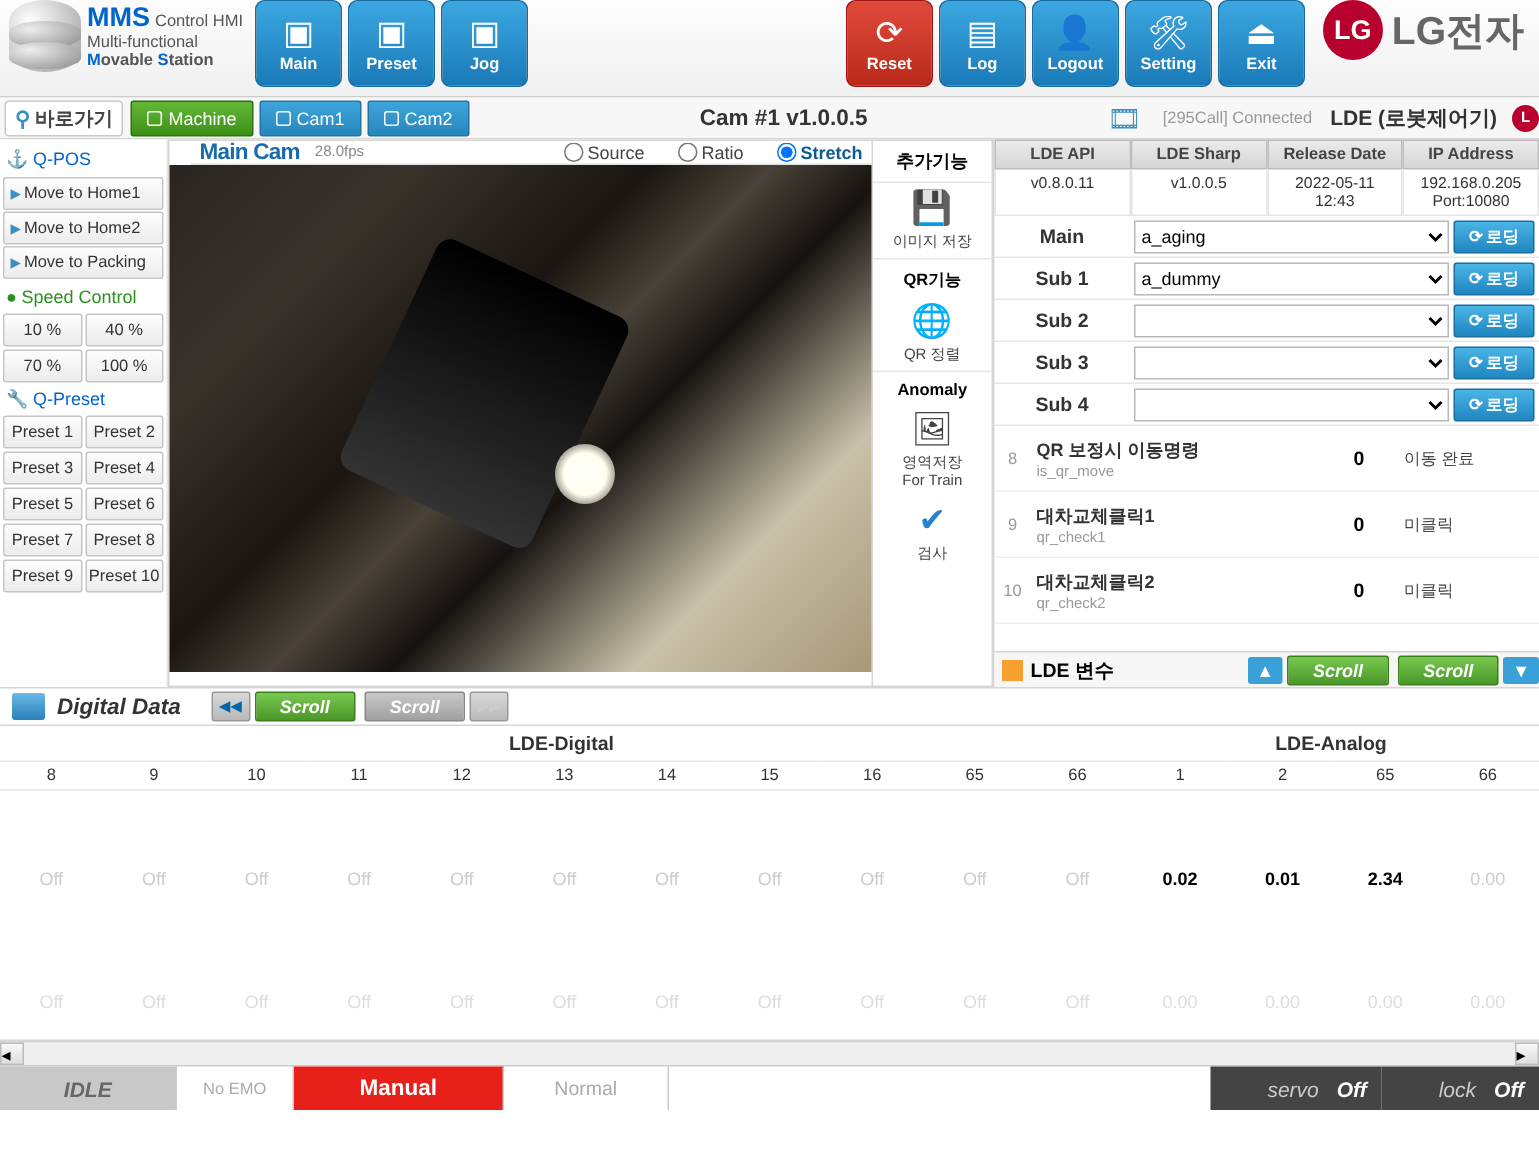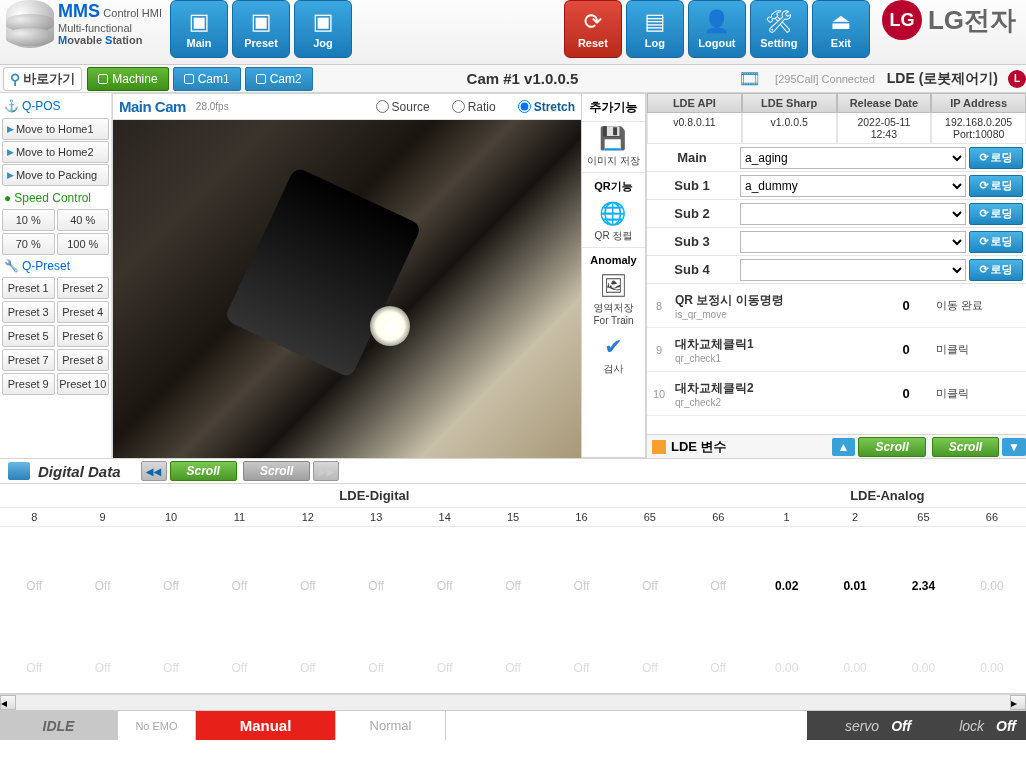--- a/index.html
+++ b/index.html
@@ -46,32 +46,32 @@
 .side-head { color:#0066cc; font-size:12px; padding:4px 2px; display:flex; align-items:center;}
 .side-head.green{color:#2a9020;}
 .side-head .shicon{margin-right:3px;}
 .side-btn { width:100%; height:22px; text-align:left; padding-left:4px; margin:1px 0; background:linear-gradient(#fdfdfd,#ececec); border:1px solid #c5c5c5; border-radius:2px; font-size:11px; color:#333; cursor:pointer; display:flex;align-items:center;}
 .side-btn .play{color:#3a90c0;margin-right:2px;font-size:9px;}
 .side-grid { display:grid; grid-template-columns:1fr 1fr; gap:2px; }
 .side-grid button { height:22px; background:linear-gradient(#fdfdfd,#ececec); border:1px solid #c5c5c5; border-radius:2px; font-size:11px; color:#333; cursor:pointer;}
 
 
 .cam-area { width:470px; background:#fff; border:1px solid #d5d5d5;}
-.cam-head { height:26px; display:flex; align-items:center; border-bottom:1px solid #e0e0e0; padding:0 6px; font-size:12px;}
+.cam-head { height:16px; display:flex; align-items:center; border-bottom:1px solid #e0e0e0; padding:0 6px; font-size:12px;margin-left:14px;}
 .cam-head .camname{color:#1a6aae;font-size:15px;font-weight:bold;letter-spacing:-0.5px;}
 .cam-head .fps{color:#888;font-size:10px;margin-left:10px;}
 .cam-head .radios{margin-left:auto;display:flex;gap:22px;}
 .cam-head label{display:flex;align-items:center;gap:3px;color:#444;}
 .cam-head label.sel{color:#0f5a8e;font-weight:bold;}
 .cam-view { width:100%; height:338px; background: linear-gradient(135deg,#2a2420 0%,#3a332c 20%,#1a1510 40%,#4a4238 50%,#151210 60%,#c8c0a8 80%,#a89878 100%); position:relative;}
 .cam-view::before{content:"";position:absolute;top:20%;left:30%;width:30%;height:50%;background:linear-gradient(180deg,#000,#333);transform:rotate(25deg);border-radius:10px;}
 .cam-view::after{content:"";position:absolute;top:55%;left:55%;width:40px;height:40px;background:radial-gradient(circle,#fff,#ffe,transparent);border-radius:50%;}
 
 
-.extras { width:64px; background:#fff; border:1px solid #d5d5d5; border-left:none;}
+.extras { width:80px; background:#fff; border:1px solid #d5d5d5; border-left:none;}
 .extras .ehdr{font-size:12px;font-weight:bold;text-align:center;padding:5px 0;border-bottom:1px solid #e5e5e5;}
 .extras .ebtn{padding:4px 2px;text-align:center;font-size:10px;color:#444;cursor:pointer;}
 .extras .ebtn .eicon{display:block;font-size:22px;margin-bottom:2px;}
 .extras .esection{font-size:11px;font-weight:bold;text-align:center;padding:6px 0 3px;border-top:1px solid #e5e5e5;}
 
 
 .right { flex:1; border-left:1px solid #d5d5d5; display:flex; flex-direction:column; }
 .info-row { display:flex; }
 .info-hd { flex:1; background:linear-gradient(#eaeaea,#d5d5d5); border:1px solid #bcbcbc; text-align:center; font-size:11px; font-weight:bold; color:#444; padding:3px 0;}
 .info-val { flex:1; text-align:center; font-size:10.5px; color:#333; padding:3px 0; border:1px solid #e5e5e5;border-top:none;}

